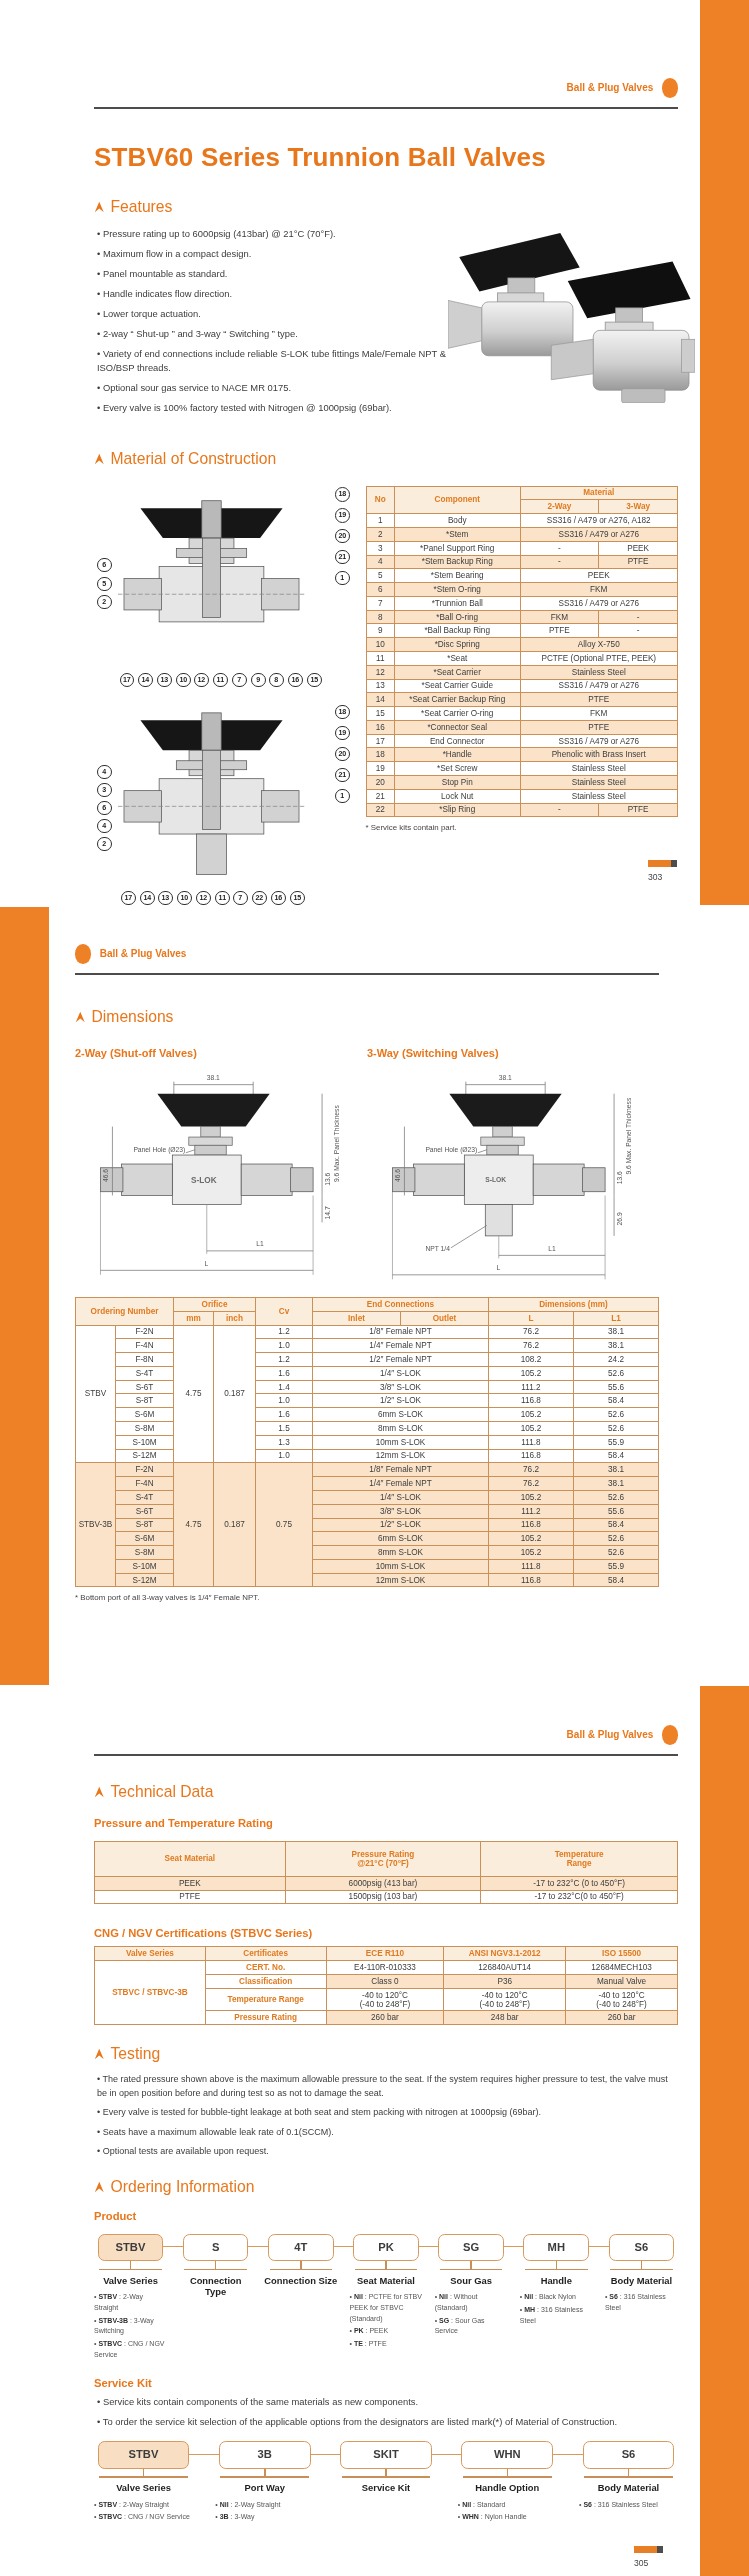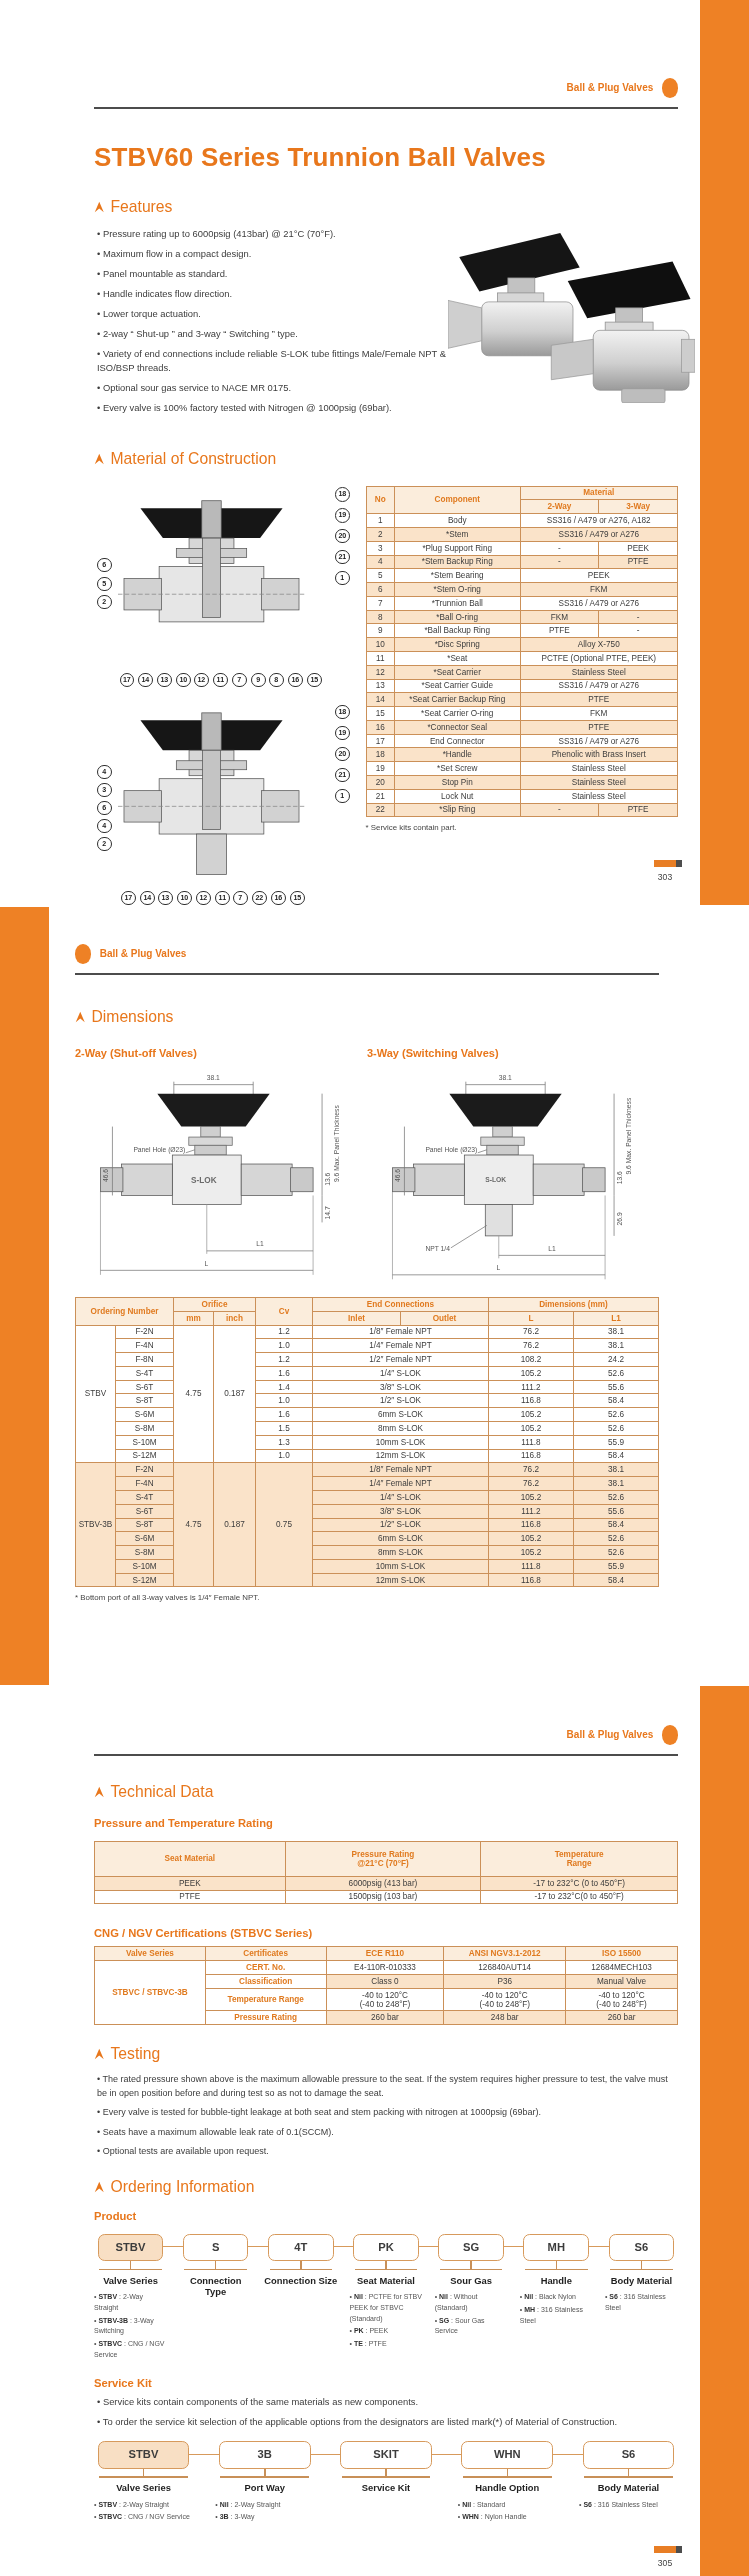--- a/index.html
+++ b/index.html
@@ -43,23 +43,23 @@
   .diagram-col{width:258px;height:421px;position:relative;flex:none;}
   .mat-table-col{flex:1;}
   table.dtab{width:100%;border-collapse:collapse;}
   .dtab th,.dtab td{border:0.7px solid #CB9058;font-size:8.2px;padding:1.9px 2.2px;text-align:center;}
   .dtab th{color:#E07A1F;background:#FBEDDC;font-weight:bold;}
   td.peach,tr.peach td{background:#FAE3C9;}
   .fnote{font-size:7.9px;color:#454545;margin-top:6px;}
   .callout{position:absolute;width:12.7px;height:12.7px;border:1px solid #2e2e2e;border-radius:50%;
            font-size:7.1px;line-height:12px;text-align:center;background:#fff;color:#1c1c1c;font-weight:bold;}
 
-  .pgmark{position:absolute;width:34px;text-align:center;}
+  .pgmark{position:absolute;width:34px;text-align:left;}
   #page1 .pgmark{right:67px;top:856px;}
-  #page3 .pgmark{right:67px;top:856px;}
+  #page3 .pgmark{right:81px;top:856px;}
   .pmbar{width:22.5px;height:6.7px;background:#E87E25;display:inline-block;position:relative;}
   .pmbar::after{content:"";position:absolute;left:22.5px;top:0;width:6px;height:6.7px;background:#4d4d4d;}
   .pmnum{font-size:8.6px;color:#444;margin-top:2.2px;}
 
   .dims-head{margin-top:33px;}
   .dim-labels{display:flex;margin-top:21px;}
   .dim-label{width:50%;color:#E8771C;font-weight:bold;font-size:11px;}
   .drawings{display:flex;margin-top:3px;}
   .drawings svg{flex:none;}
   .ord-wrap{margin-top:10.5px;}
@@ -243,21 +243,21 @@
                   <td>Body</td>
                   <td colspan="2">SS316 / A479 or A276, A182</td>
                 </tr>
                 <tr class="peach">
                   <td>2</td>
                   <td>*Stem</td>
                   <td colspan="2">SS316 / A479 or A276</td>
                 </tr>
                 <tr>
                   <td>3</td>
-                  <td>*Plug Support Ring</td>
+                  <td>*Panel Support Ring</td>
                   <td>-</td>
                   <td>PEEK</td>
                 </tr>
                 <tr class="peach">
                   <td>4</td>
                   <td>*Stem Backup Ring</td>
                   <td>-</td>
                   <td>PTFE</td>
                 </tr>
                 <tr>

